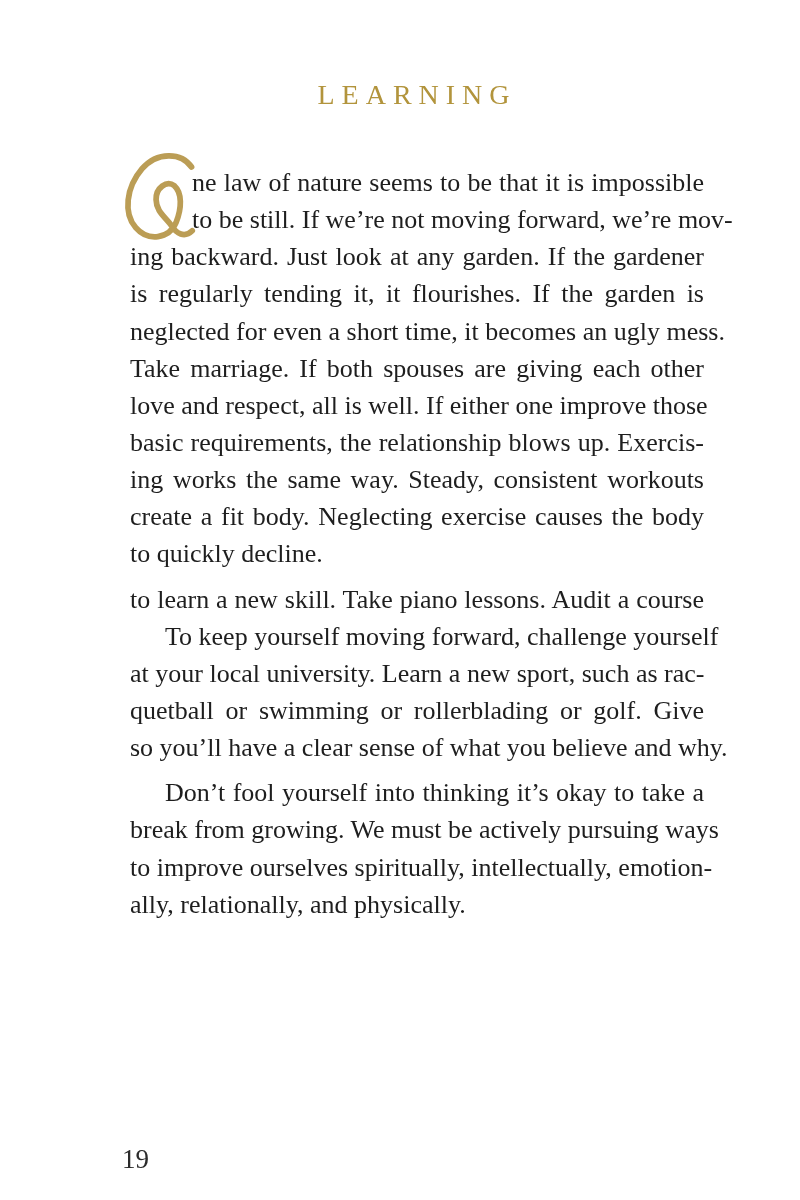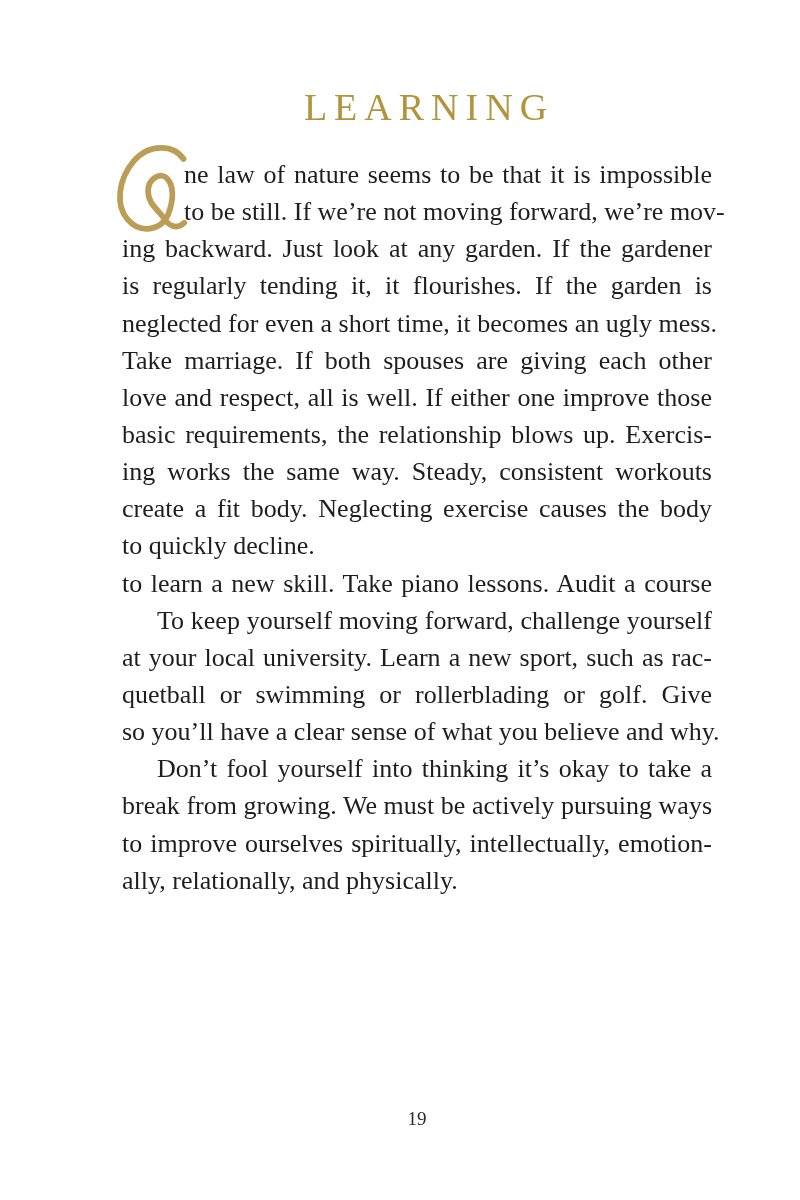--- a/index.html
+++ b/index.html
@@ -13,38 +13,38 @@
     height: 1200px;
     background: var(--paper, #ffffff);
     overflow: hidden;
     font-family: "Liberation Serif", "DejaVu Serif", serif;
   }
   .title {
     position: absolute;
     top: 74px;
     left: 122px;
     width: 590px;
-    margin: 12px;
+    margin: 0;
     text-align: center;
     font-family: "Liberation Serif", "DejaVu Serif", serif;
     font-weight: normal;
-    font-size: 38px;
+    font-size: 28px;
     line-height: 42px;
     letter-spacing: 7px;
     color: var(--gold-title, #b2943c);
   }
   .body-text {
     position: absolute;
     top: 156px;
     left: 122px;
     width: 590px;
     font-size: 26px;
     color: var(--ink, #1e1e1e);
   }
-  .para { margin: 0; }
+  .para { margin: 8px; }
   .line {
     line-height: 37.15px;
     height: 37.15px;
     text-align: justify;
     text-align-last: justify;
     white-space: nowrap;
   }
   .line.last {
     text-align: center;
     text-align-last: left;
@@ -64,25 +64,25 @@
     overflow: visible;
   }
   .dropcap svg path {
     fill: none;
     stroke: var(--gold-dropcap, #bb9d55);
     stroke-width: 6;
     stroke-linecap: round;
   }
   .folio {
     position: absolute;
-    top: 1108px;
+    top: 1144px;
     left: 122px;
     width: 590px;
-    text-align: center;
-    font-size: 19px;
+    text-align: left;
+    font-size: 27px;
     color: var(--folio, #2b2b2b);
   }
 </style>
 </head>
 <body>
 
 <div class="page">
   <h1 class="title">LEARNING</h1>
 
   <div class="body-text">

